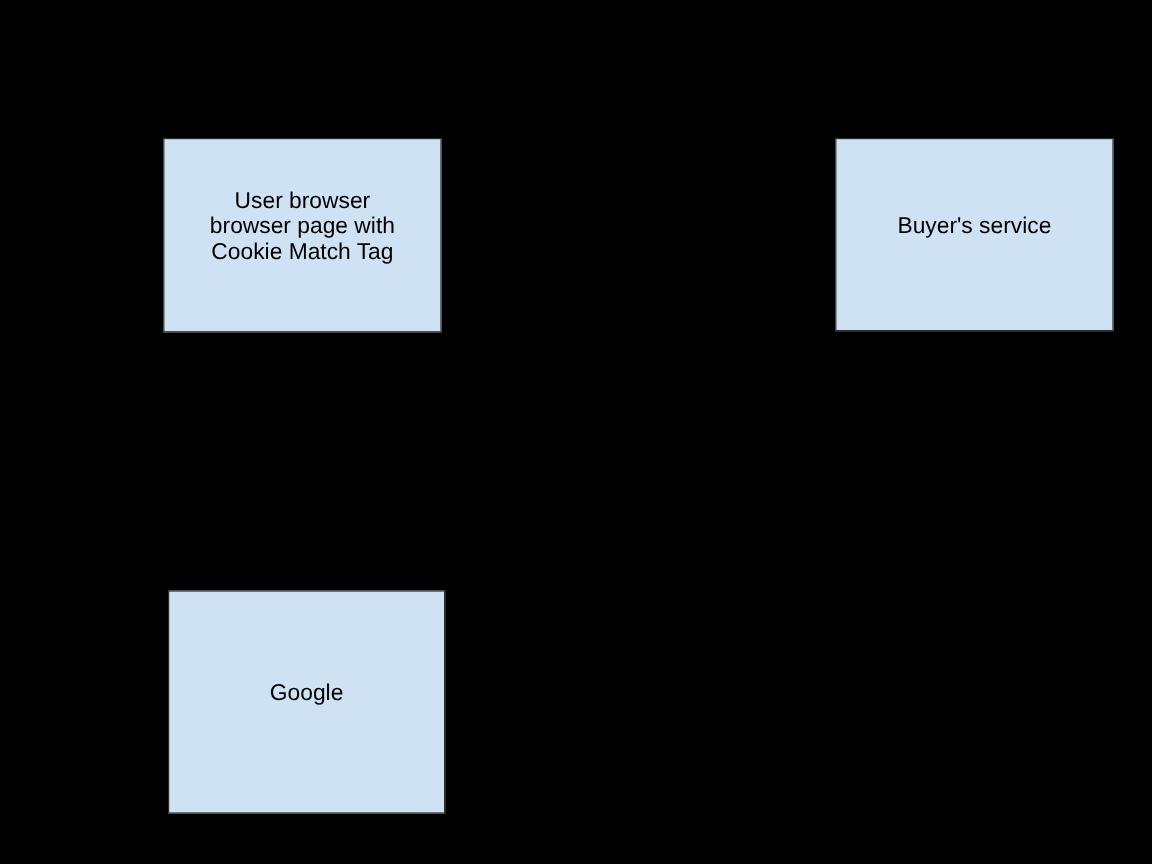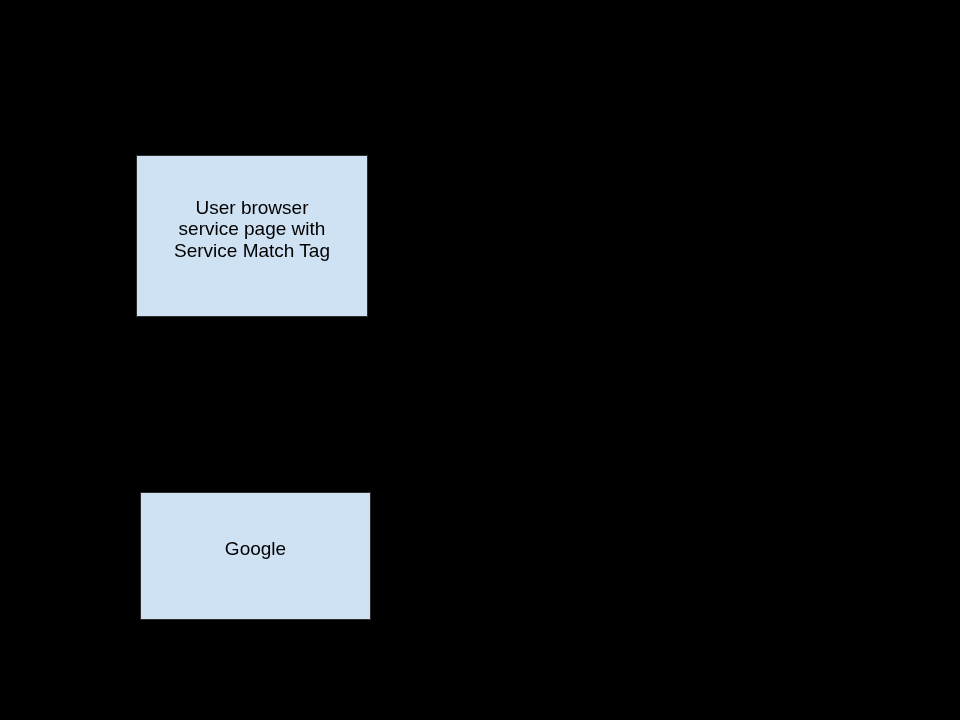--- a/index.html
+++ b/index.html
@@ -30,49 +30,53 @@
   }
   .node-label {
     transform: translateY(-7px);
     white-space: nowrap;
   }
   #node-user-browser {
     left: 136px;
     top: 115px;
     width: 232px;
     height: 162px;
-    margin-top: 40px;
   }
   #node-buyers-service {
     left: 696px;
     top: 115px;
     width: 232px;
     height: 161px;
   }
   #node-google-cms {
     left: 140px;
     top: 492px;
     width: 231px;
-    height: 128px;
+    height: 186px;
     align-items: center;
   }
 </style>
 </head>
 <body>
 
 <div class="canvas">
 
   <div class="node" id="node-user-browser">
     <div class="node-label">
       <div>User browser</div>
-      <div>service page with</div>
-      <div>Service Match Tag</div>
+      <div>browser page with</div>
+      <div>Cookie Match Tag</div>
     </div>
   </div>
 
+  <div class="node" id="node-buyers-service">
+    <div class="node-label">
+      <div>Buyer's service</div>
+    </div>
+  </div>
 
   <div class="node" id="node-google-cms">
     <div class="node-label">
       <div>Google</div>
     </div>
   </div>
 
 </div>
 
 </body></html>

